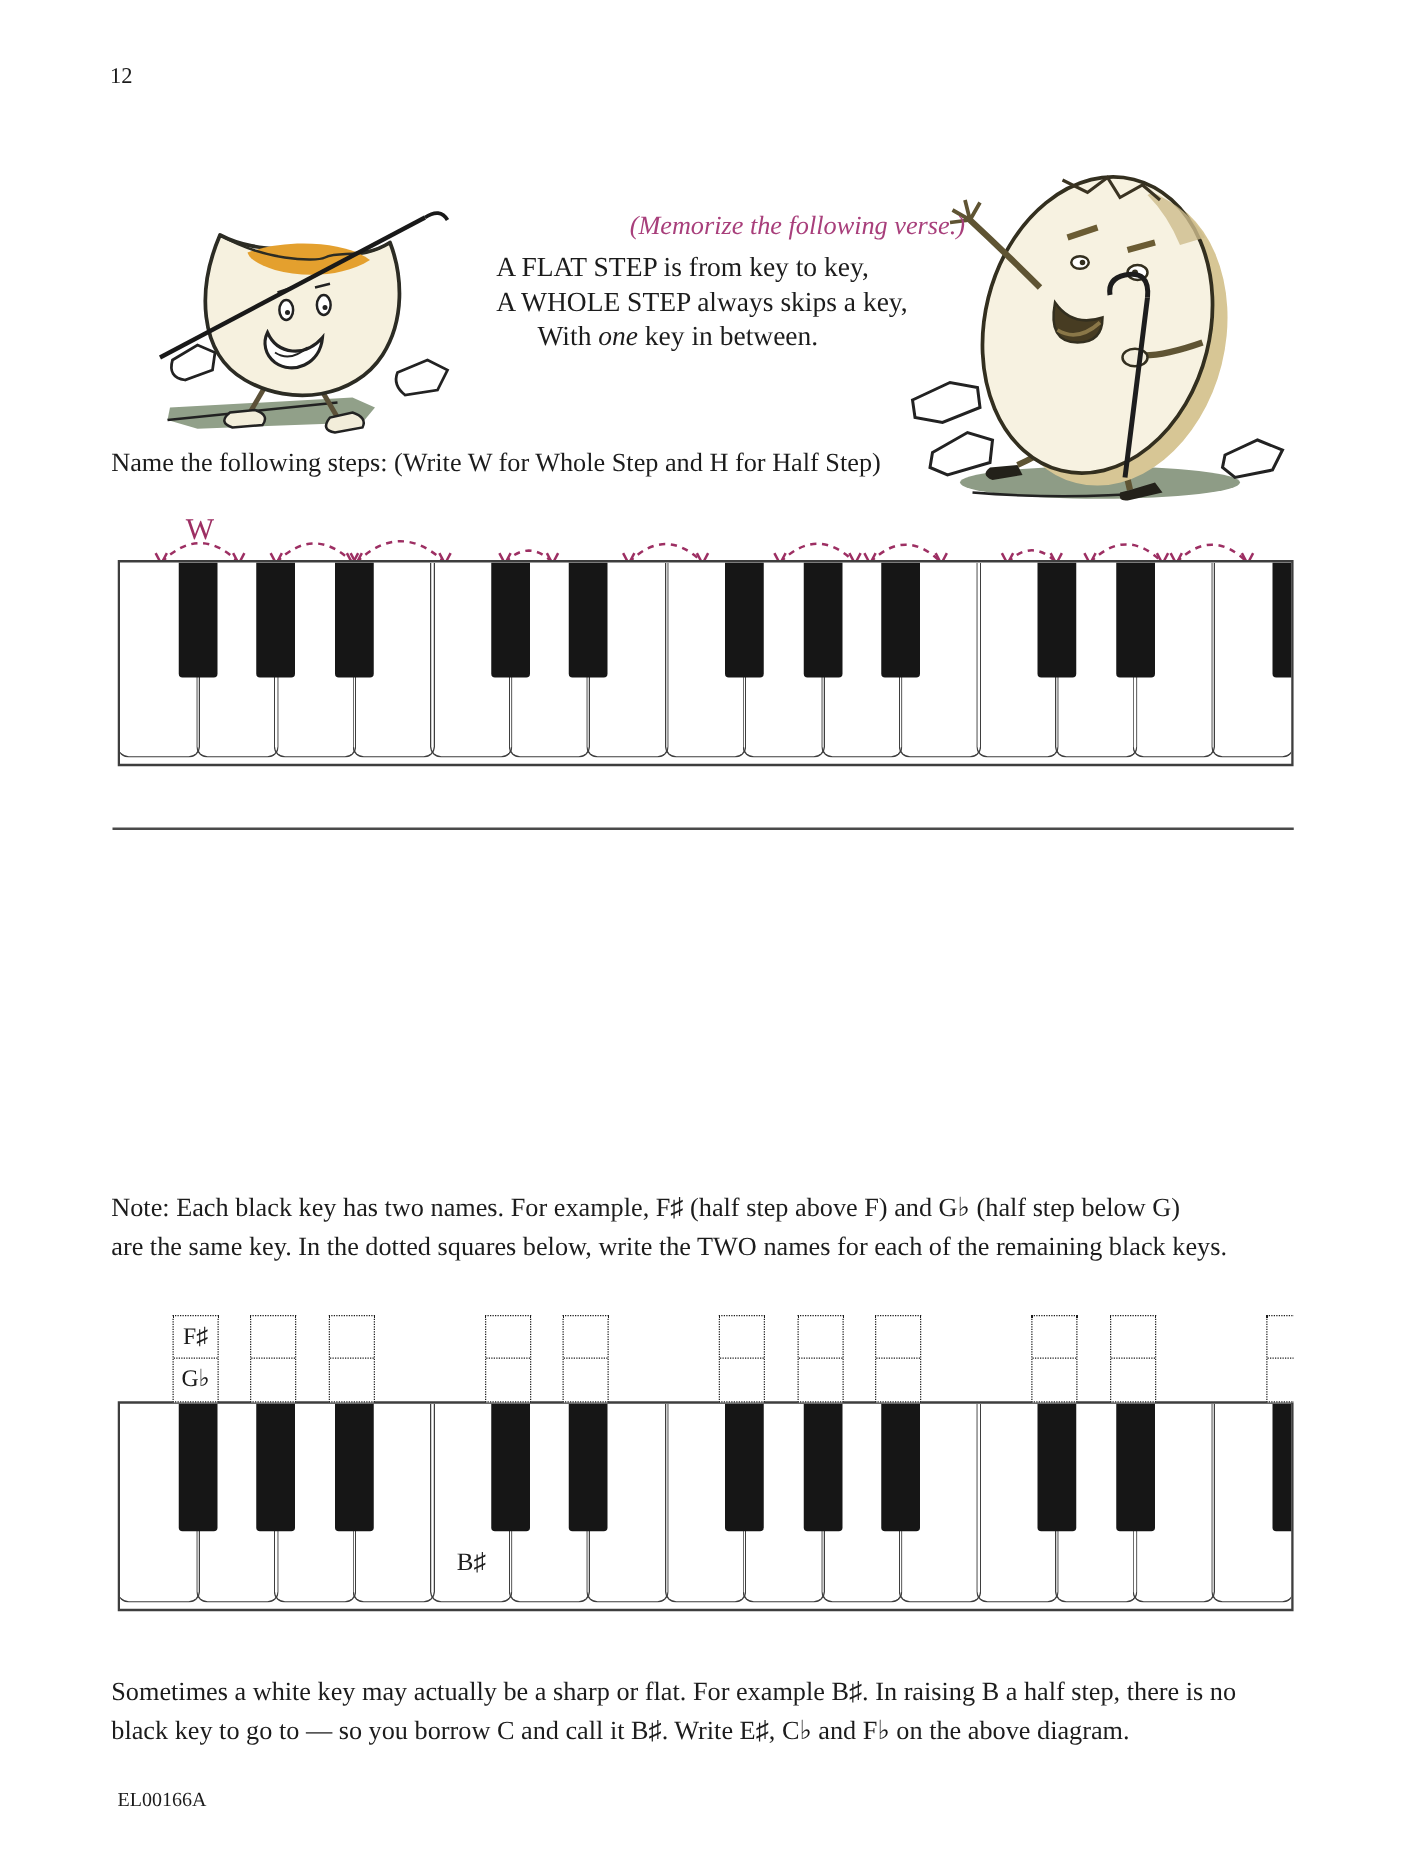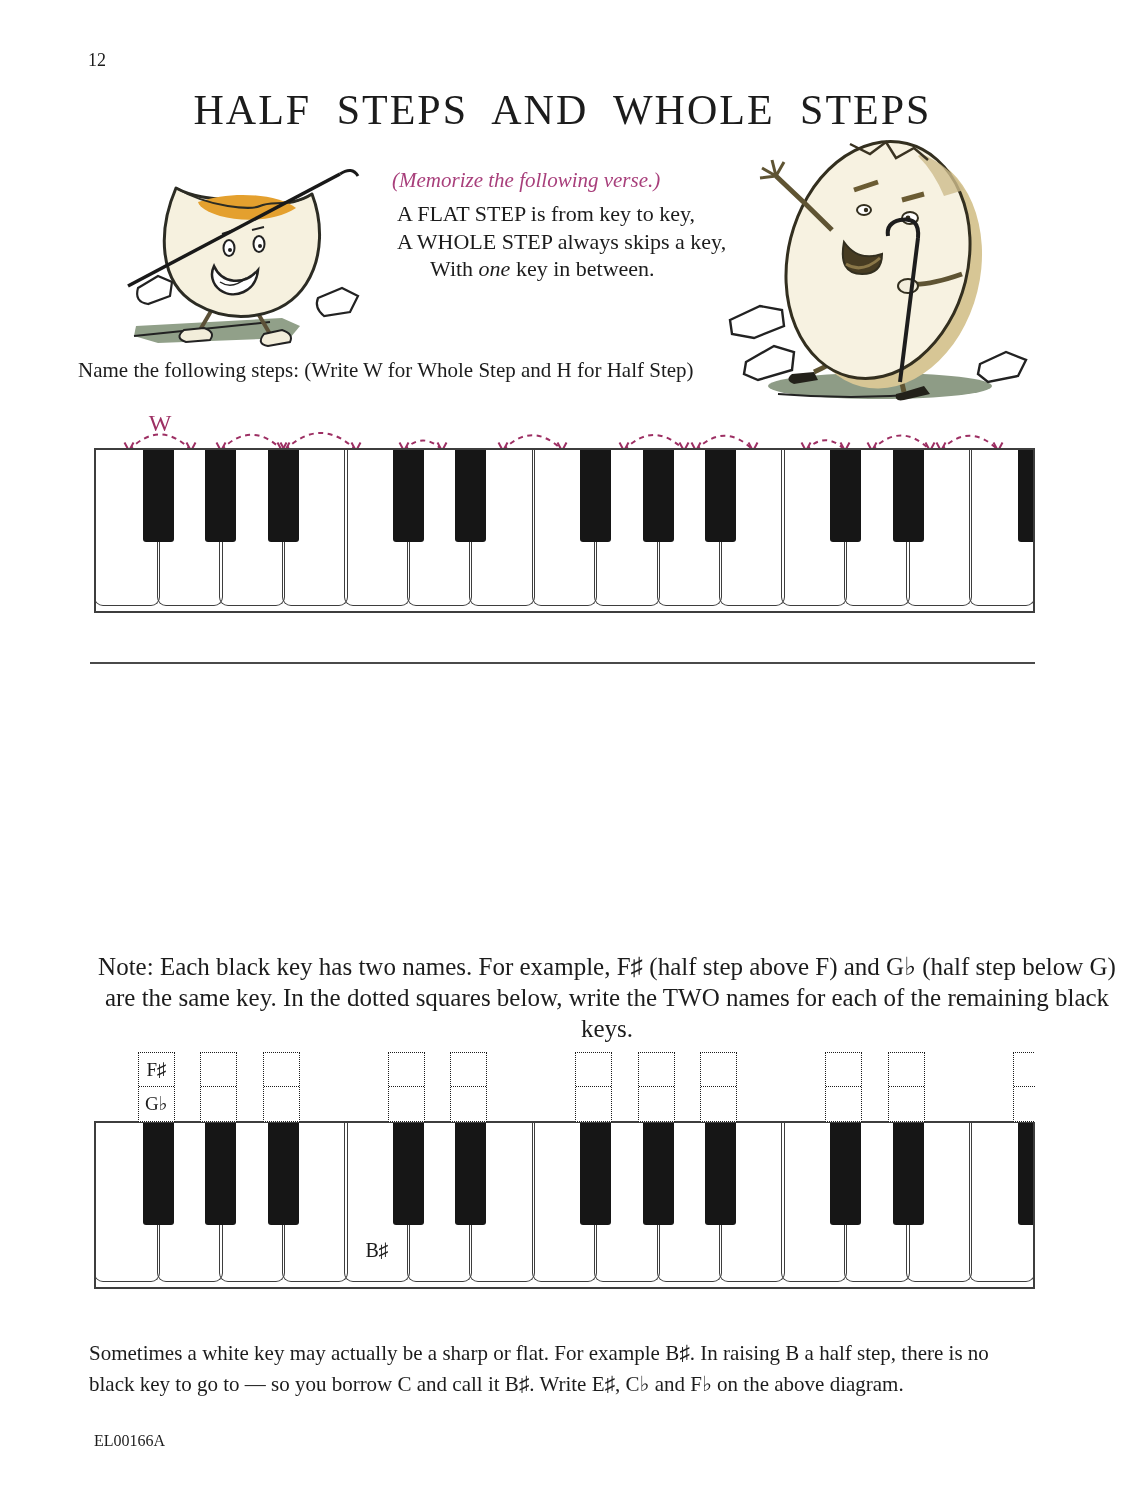--- a/index.html
+++ b/index.html
@@ -3,31 +3,31 @@
 <meta charset="utf-8">
 <style>
   html,body{margin:0;padding:0;background:#fff;}
   .page{position:relative;width:1125px;height:1500px;background:#ffffff;overflow:hidden;
         font-family:"Liberation Serif","DejaVu Sans",serif;color:#1c1c1c;}
   .page-number{position:absolute;left:88px;top:50px;font-size:18px;}
   .title{position:absolute;left:0;width:100%;text-align:center;font-size:42px;
          letter-spacing:2px;word-spacing:13px;white-space:nowrap;}
   #title1{top:86px;}
   #title2{top:720px;}
-  .memorize{position:absolute;left:392px;top:168px;width:380px;text-align:left;
+  .memorize{position:absolute;left:392px;top:168px;width:380px;text-align:right;
             font-size:21px;font-style:italic;color:var(--memorize);}
   .verse{position:absolute;left:397px;top:200px;font-size:22px;line-height:27.5px;}
   .verse p{margin:0;}
   .verse .indent{padding-left:33px;}
   .verse em{font-style:italic;}
-  .instruction{position:absolute;left:78px;top:358px;font-size:21px;}
+  .instruction{position:absolute;left:89px;top:358px;font-size:21px;}
   .divider{position:absolute;left:90px;top:662px;width:945px;height:2px;background:#4a4a4a;}
   .signs{position:absolute;left:139px;top:815px;font-size:21px;}
   .signs p{margin:0 0 21px 0;line-height:24px;}
-  .note{position:absolute;left:89px;top:951px;font-size:25px;line-height:31px;text-align:center;}
+  .note{position:absolute;left:89px;top:951px;font-size:21px;line-height:31px;}
   .note p,.bottom-note p{margin:0;}
   .bottom-note{position:absolute;left:89px;top:1338px;font-size:21px;line-height:31px;}
   .footer{position:absolute;left:94px;top:1432px;font-size:16px;}
   .illo-left{position:absolute;left:122px;top:150px;width:240px;height:205px;}
   .illo-right{position:absolute;left:712px;top:114px;width:322px;height:292px;}
 
   .kb-wrap{position:absolute;overflow:hidden;}
   #kb1-wrap{left:94px;top:410px;width:941px;height:205px;}
   #kb2-wrap{left:94px;top:1051px;width:941px;height:240px;}
   svg.arcs{position:absolute;left:2px;top:0;}
@@ -49,21 +49,20 @@
   .arrow{fill:none;stroke:var(--magenta);stroke-width:2;}
   .arc-label{fill:var(--magenta);font-size:24px;font-family:"Liberation Serif",serif;text-anchor:middle;}
 </style>
 </head>
 <body>
 
 <div class="page">
 
   <div class="page-number">12</div>
 
-  <h1 class="title" id="title1" style="margin:0;font-weight:normal;">HALF STEPS AND WHOLE STEPS</h1>
 
   <svg class="illo-left" viewBox="0 0 240 205">
     <polygon points="14,176 160,168 178,176 168,188 36,193 12,186" fill="#91a089"></polygon>
     <path d="M12 186 L148 172" stroke="#222" stroke-width="2" fill="none"></path>
     <path d="M16 138 l20 -12 14 6 -2 14 -22 8 q-14 -2 -10 -16 z" fill="#fff" stroke="#222" stroke-width="2.2"></path>
     <path d="M196 148 l24 -10 16 8 -8 16 -26 4 q-10 -8 -6 -18 z" fill="#fff" stroke="#222" stroke-width="2.2"></path>
     <path d="M92 156 L78 180" stroke="#5c5138" stroke-width="4"></path>
     <path d="M134 160 L148 184" stroke="#5c5138" stroke-width="4"></path>
     <path d="M62 180 q-10 8 2 12 l24 -2 q6 -8 -6 -12 z" fill="#f2edda" stroke="#222" stroke-width="2"></path>
     <path d="M142 184 q-8 10 4 12 l22 -4 q4 -8 -8 -12 z" fill="#f2edda" stroke="#222" stroke-width="2"></path>

